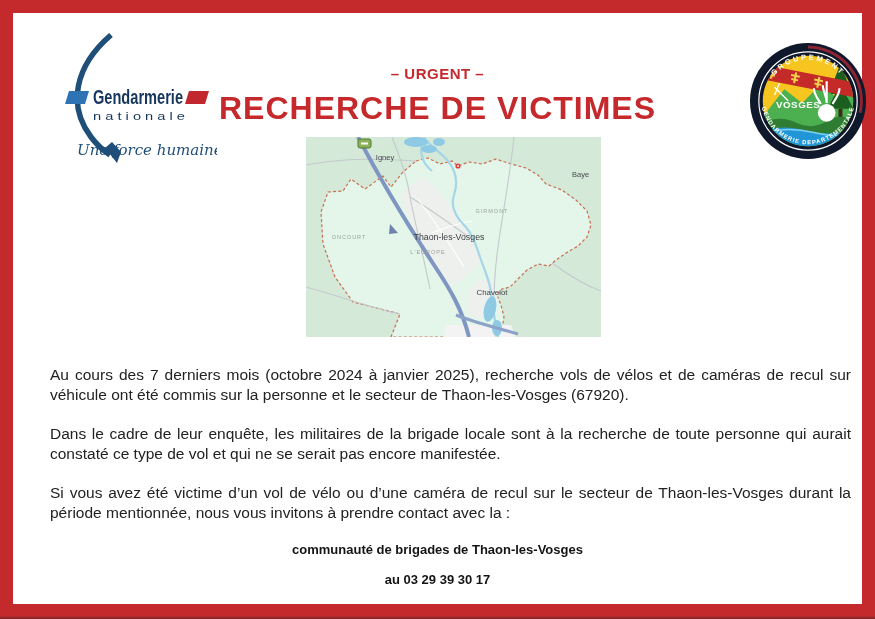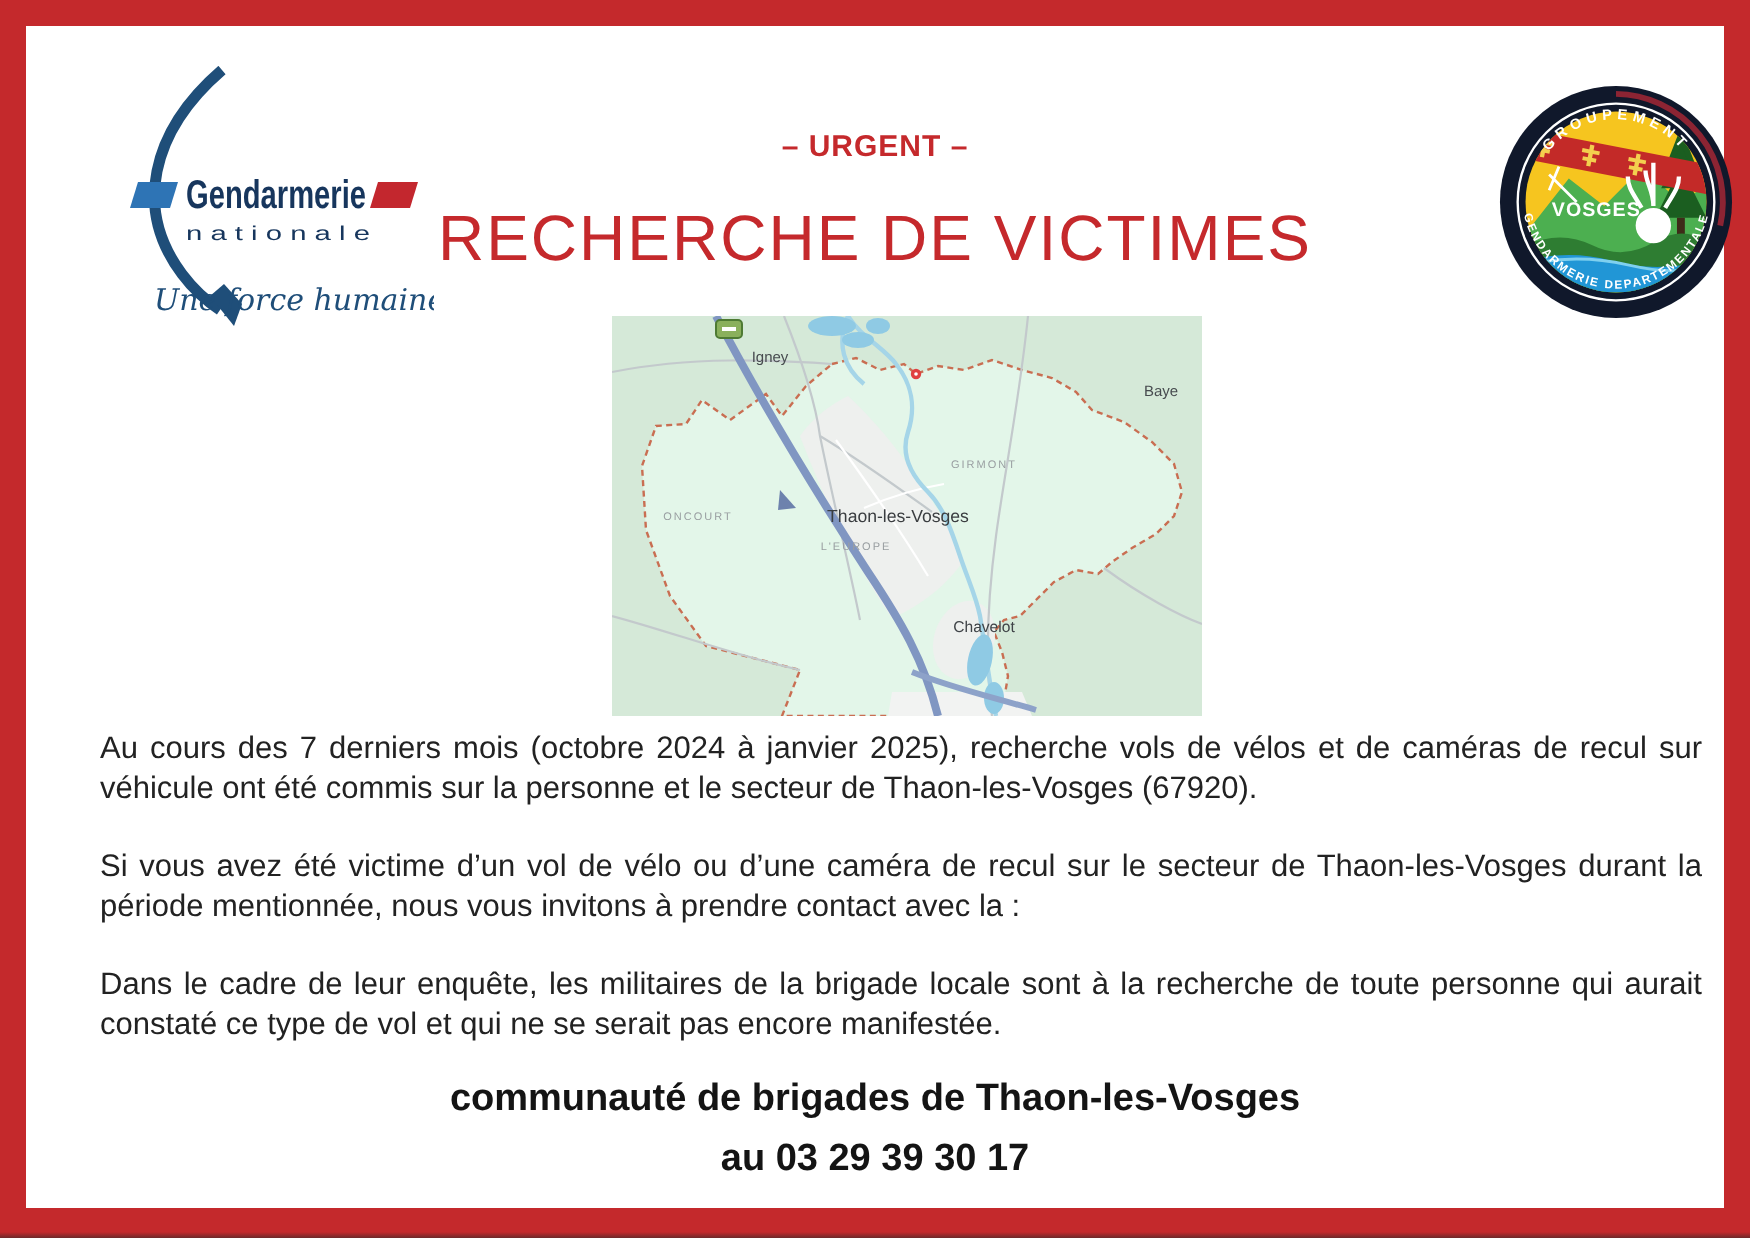--- a/index.html
+++ b/index.html
@@ -15,39 +15,39 @@
   .bottom-shadow{
     position:absolute;left:0;right:0;bottom:0;height:3px;
     background:linear-gradient(to bottom, rgba(0,0,0,0), rgba(40,40,40,.55));
     z-index:9;
   }
   
   .header-title{
     position:absolute;left:0;right:0;top:52px;text-align:center;color:#c5292c;z-index:2;
   }
   .urgent{font-size:15px;font-weight:bold;letter-spacing:.5px;}
-  .main-title{font-size:32px;font-weight:normal;letter-spacing:1px;margin-top:19px;}
+  .main-title{font-size:32px;font-weight:bold;letter-spacing:1px;margin-top:8px;}
   
   .logo{position:absolute;left:34px;top:20px;width:170px;height:132px;}
   
   .badge{position:absolute;left:736px;top:27px;width:118px;height:122px;}
   
-  .map{position:absolute;left:293px;top:145px;width:295px;height:200px;}
+  .map{position:absolute;left:293px;top:124px;width:295px;height:200px;}
   .map svg{display:block;}
   
   .bodytext{
     position:absolute;left:37px;top:352px;width:801px;
     color:#222;font-size:15.5px;line-height:20px;text-align:justify;
   }
   .bodytext p{margin:0 0 19px 0;}
   .bodytext .b{font-weight:normal;}
   
   .footer{
     position:absolute;left:0;right:0;top:522px;text-align:center;
-    font-weight:bold;font-size:19px;color:#141414;line-height:30px;
+    font-weight:bold;font-size:13px;color:#141414;line-height:30px;
   }
   .maplabel{fill:#474b4f;}
   .maplabel-small{fill:#999ea1;letter-spacing:1px;}
 </style>
 </head>
 <body>
 
 <div class="poster">
 
   <div class="logo">
@@ -172,22 +172,22 @@
       <text class="maplabel-small" x="186" y="76" font-size="5.5" text-anchor="middle">GIRMONT</text>
       <text class="maplabel-small" x="43" y="102" font-size="5.5" text-anchor="middle">ONCOURT</text>
       <text x="143" y="103" font-size="8.8" fill="#3a3d40" text-anchor="middle">Thaon-les-Vosges</text>
       <text class="maplabel-small" x="122" y="117" font-size="5.5" text-anchor="middle">L'EUROPE</text>
       <text x="186" y="158" font-size="7.8" fill="#3f4347" text-anchor="middle">Chavelot</text>
     </svg>
   </div>
 
   <div class="bodytext">
     <p><span>Au cours des 7 derniers mois (</span><span class="b">octobre 2024 à janvier 2025</span><span>), recherche </span><span class="b">vols de vélos et de caméras de recul sur véhicule</span><span> ont été commis sur la personne et le secteur de </span><span class="b">Thaon-les-Vosges (67920)</span><span>.</span></p>
+    <p>Dans le cadre de leur enquête, les militaires de la brigade locale sont à la recherche de toute personne qui aurait constaté ce type de vol et qui ne se serait pas encore manifestée.</p>
     <p>Si vous avez été victime d’un vol de vélo ou d’une caméra de recul sur le secteur de Thaon-les-Vosges durant la période mentionnée, nous vous invitons à prendre contact avec la :</p>
-    <p>Dans le cadre de leur enquête, les militaires de la brigade locale sont à la recherche de toute personne qui aurait constaté ce type de vol et qui ne se serait pas encore manifestée.</p>
   </div>
 
   <div class="footer">
     <div>communauté de brigades de Thaon-les-Vosges</div>
     <div>au 03 29 39 30 17</div>
   </div>
 
 </div>
 <div class="bottom-shadow"></div>
 

